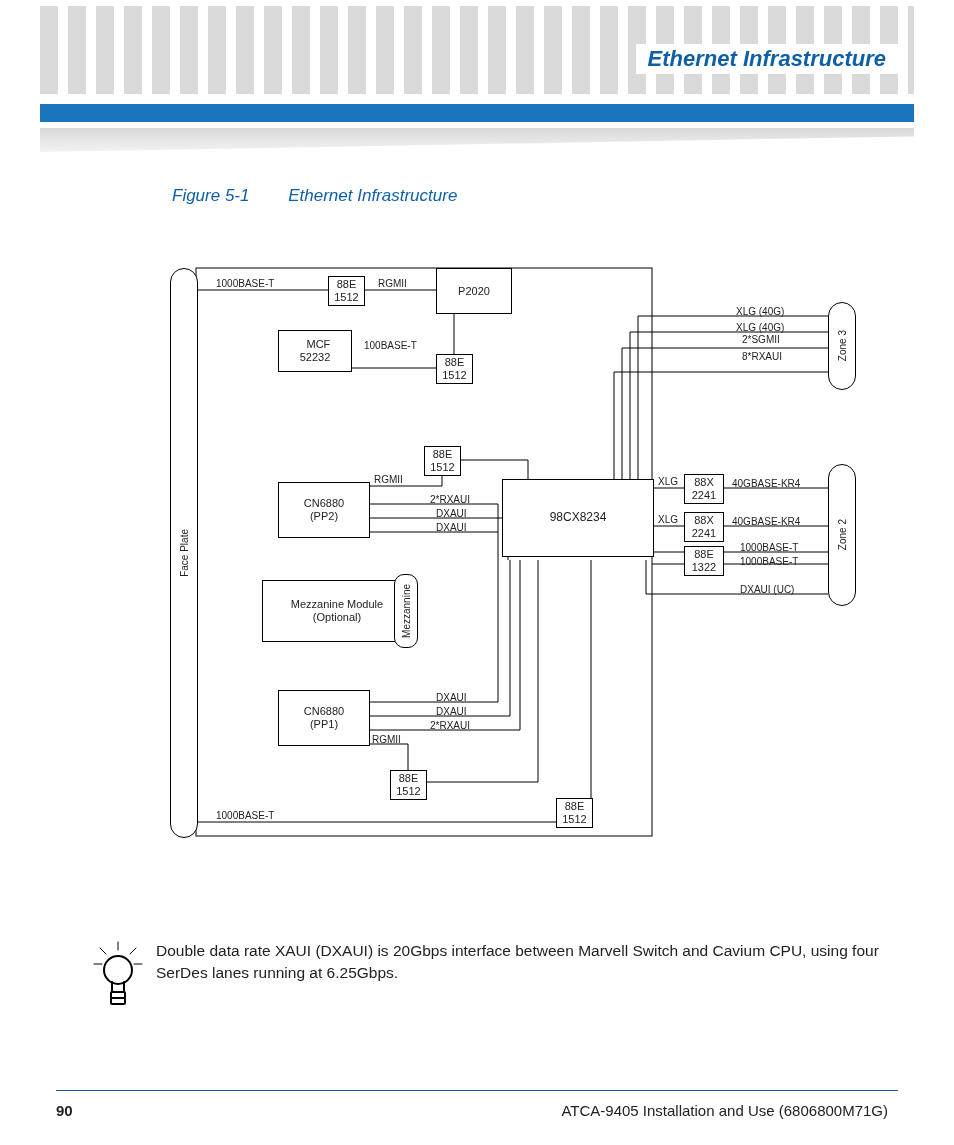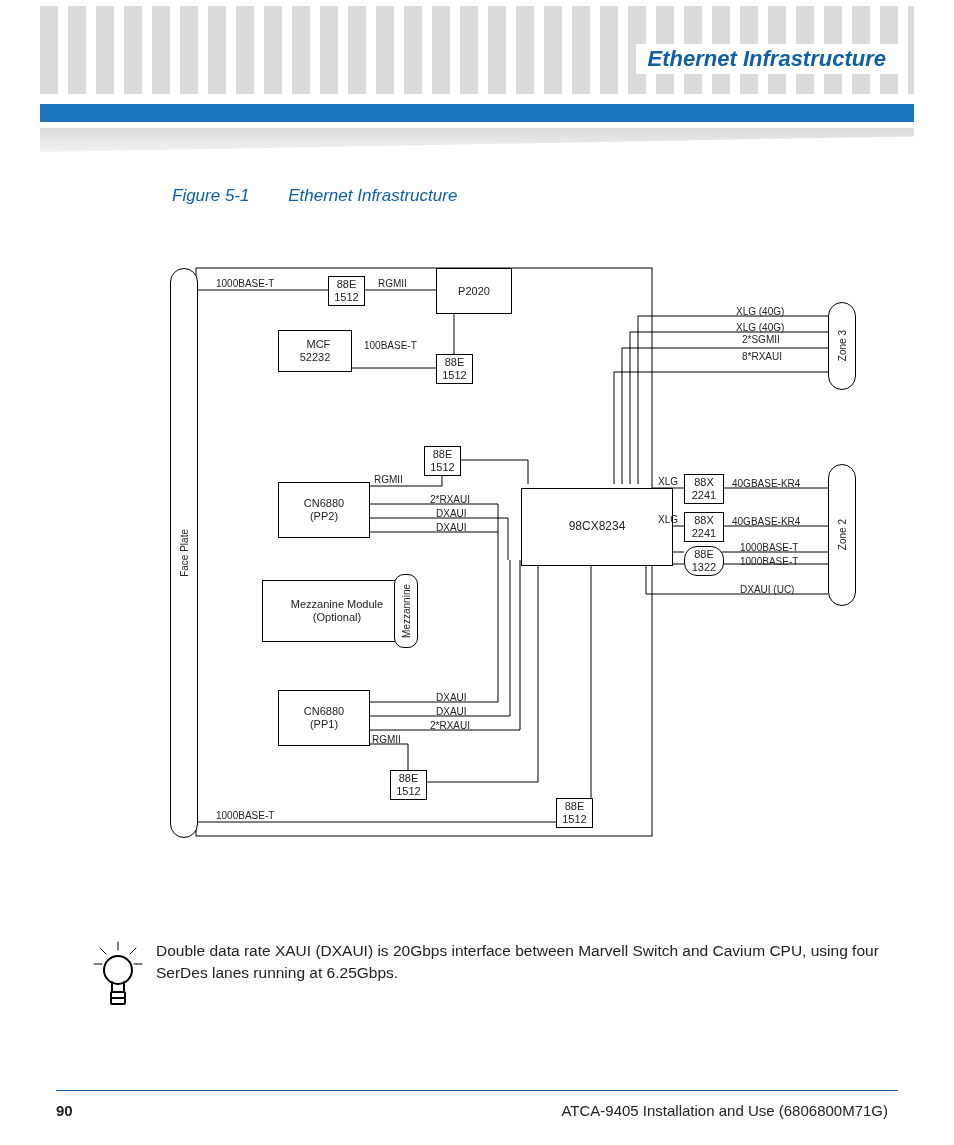--- a/index.html
+++ b/index.html
@@ -170,33 +170,33 @@
     <div class="box" style="left:222px;top:520px;width:35px;height:28px;">
         <span>88E
 1512</span>
       </div>
 
     <div class="box" style="left:388px;top:548px;width:35px;height:28px;">
         <span>88E
 1512</span>
       </div>
 
-    <div class="box" style="left:334px;top:238px;width:150px;height:76px;font-size:12px;margin-left:19px;">
+    <div class="box" style="left:334px;top:229px;width:150px;height:76px;font-size:12px;">
         <span>98CX8234</span>
       </div>
 
     <div class="box" style="left:516px;top:224px;width:38px;height:28px;">
         <span>88X
 2241</span>
       </div>
     <div class="box" style="left:516px;top:262px;width:38px;height:28px;">
         <span>88X
 2241</span>
       </div>
-    <div class="box" style="left:516px;top:296px;width:38px;height:28px;border-radius:13px;">
+    <div class="box" style="left:516px;top:296px;width:38px;height:28px;">
         <span>88E
 1322</span>
       </div>
 
     <div class="pill" style="left:660px;top:52px;width:26px;height:86px;">
         <span class="vtext">Zone 3</span>
       </div>
     <div class="pill" style="left:660px;top:214px;width:26px;height:140px;">
         <span class="vtext">Zone 2</span>
       </div>

